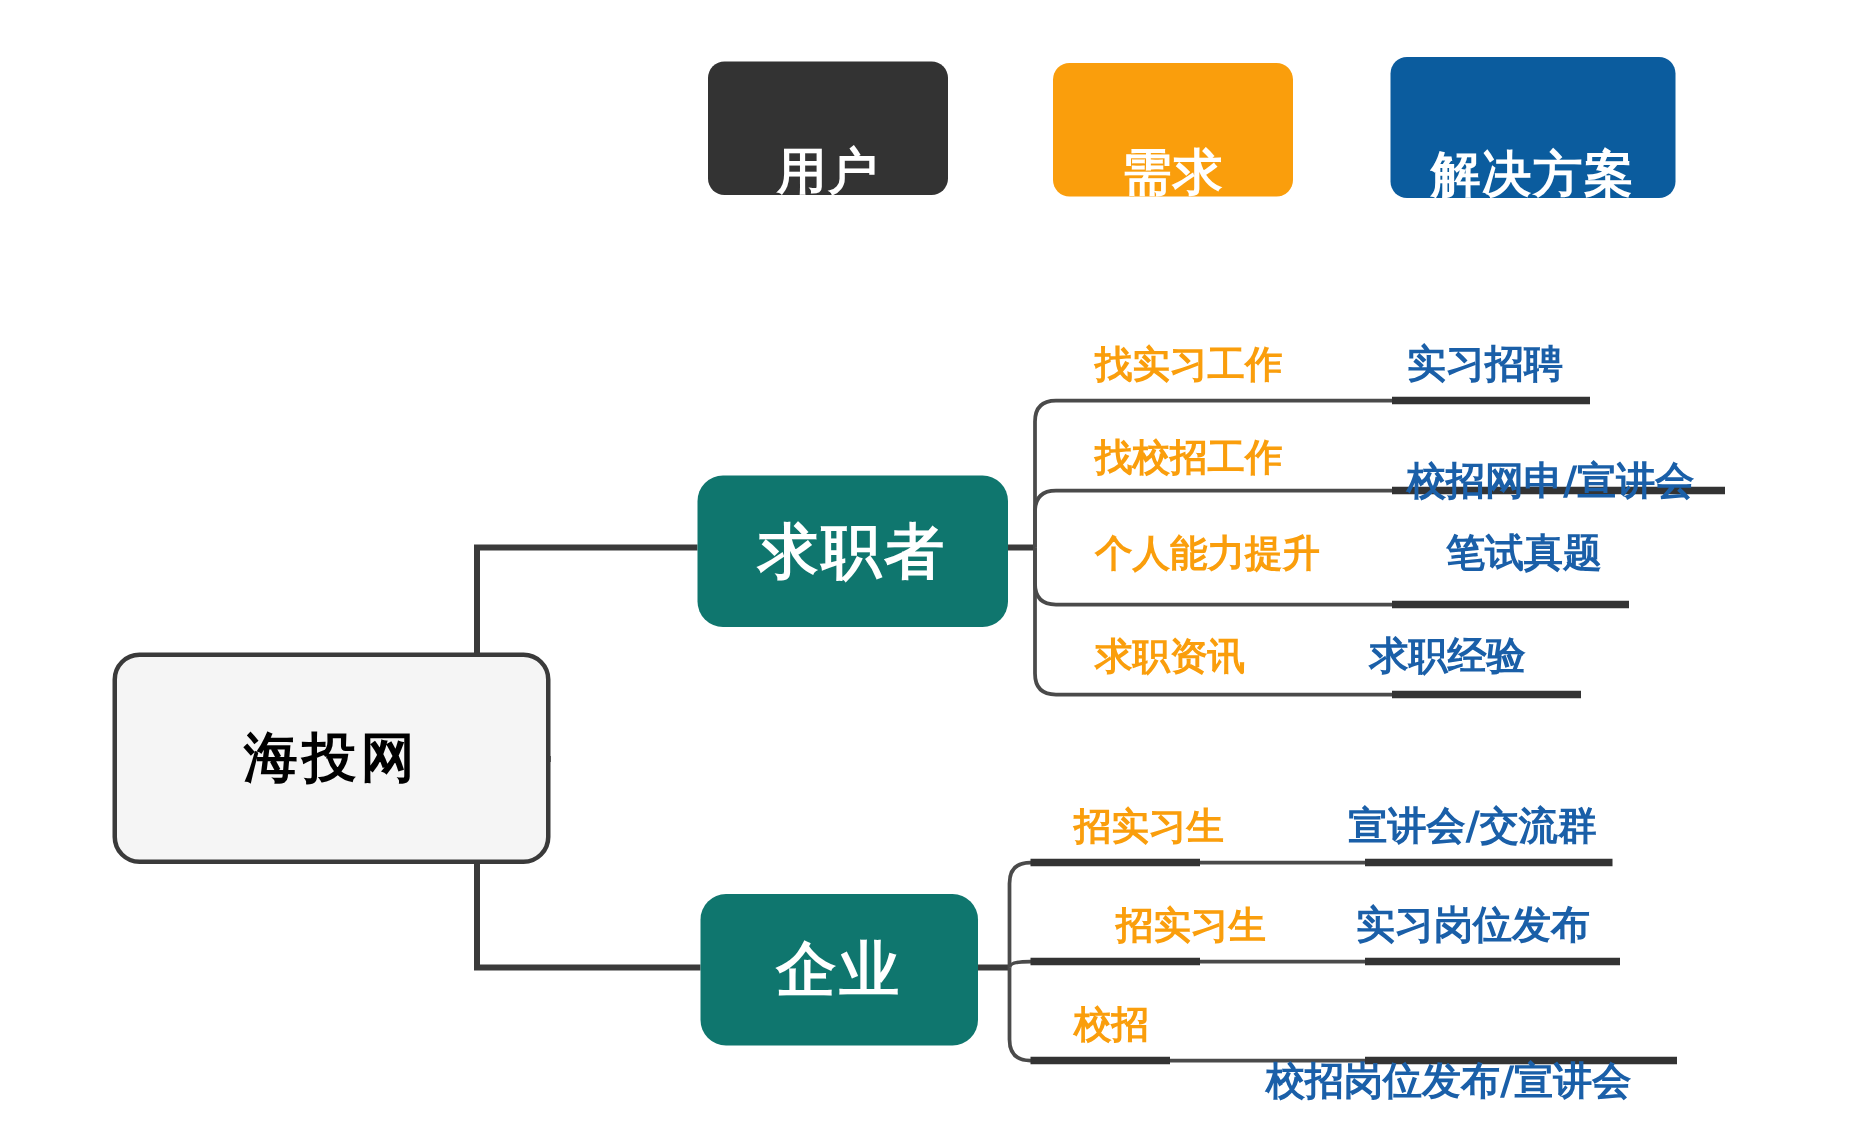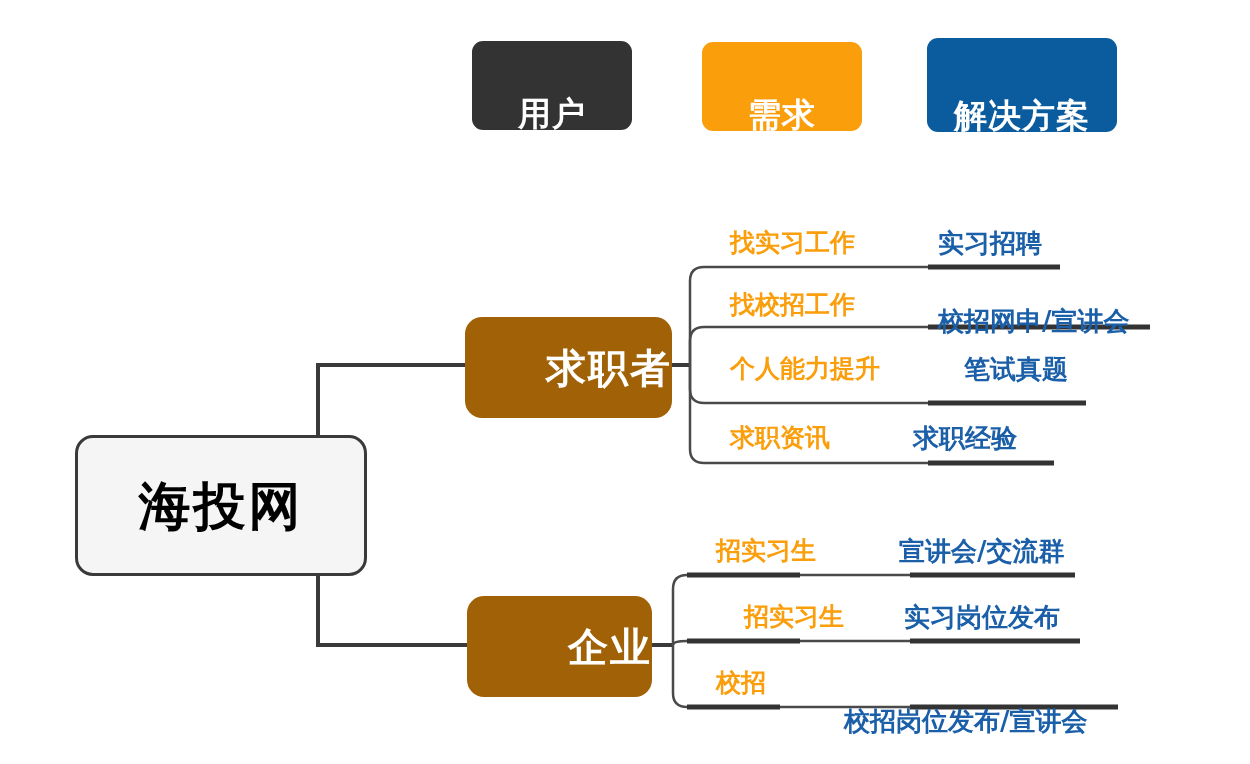--- a/index.html
+++ b/index.html
@@ -43,32 +43,32 @@
     left: 75px; top: 435px;
     width: 292px; height: 141px;
     background: #F5F5F5;
     border: 3px solid #3A3A3A;
     border-radius: 18px;
     display: flex;
     align-items: center;
     justify-content: center;
     box-sizing: border-box;
     color: #000000;
-    font-size: 52px;
+    font-size: 36px;
     font-weight: 700;
     letter-spacing: 3px;
     line-height: 1;
   }
   .node-branch {
     position: absolute;
-    background: #a16207;
+    background: #0f766e;
     border-radius: 17px;
     display: flex;
     align-items: center;
-    justify-content: flex-end;
+    justify-content: center;
     color: #ffffff;
     font-size: 40px;
     font-weight: 700;
     letter-spacing: 2px;
     line-height: 1;
   }
   .node-seeker { left: 465px; top: 317px; width: 207px; height: 101px; }
   .node-comp   { left: 467px; top: 596px; width: 185px; height: 101px; }
 
   

